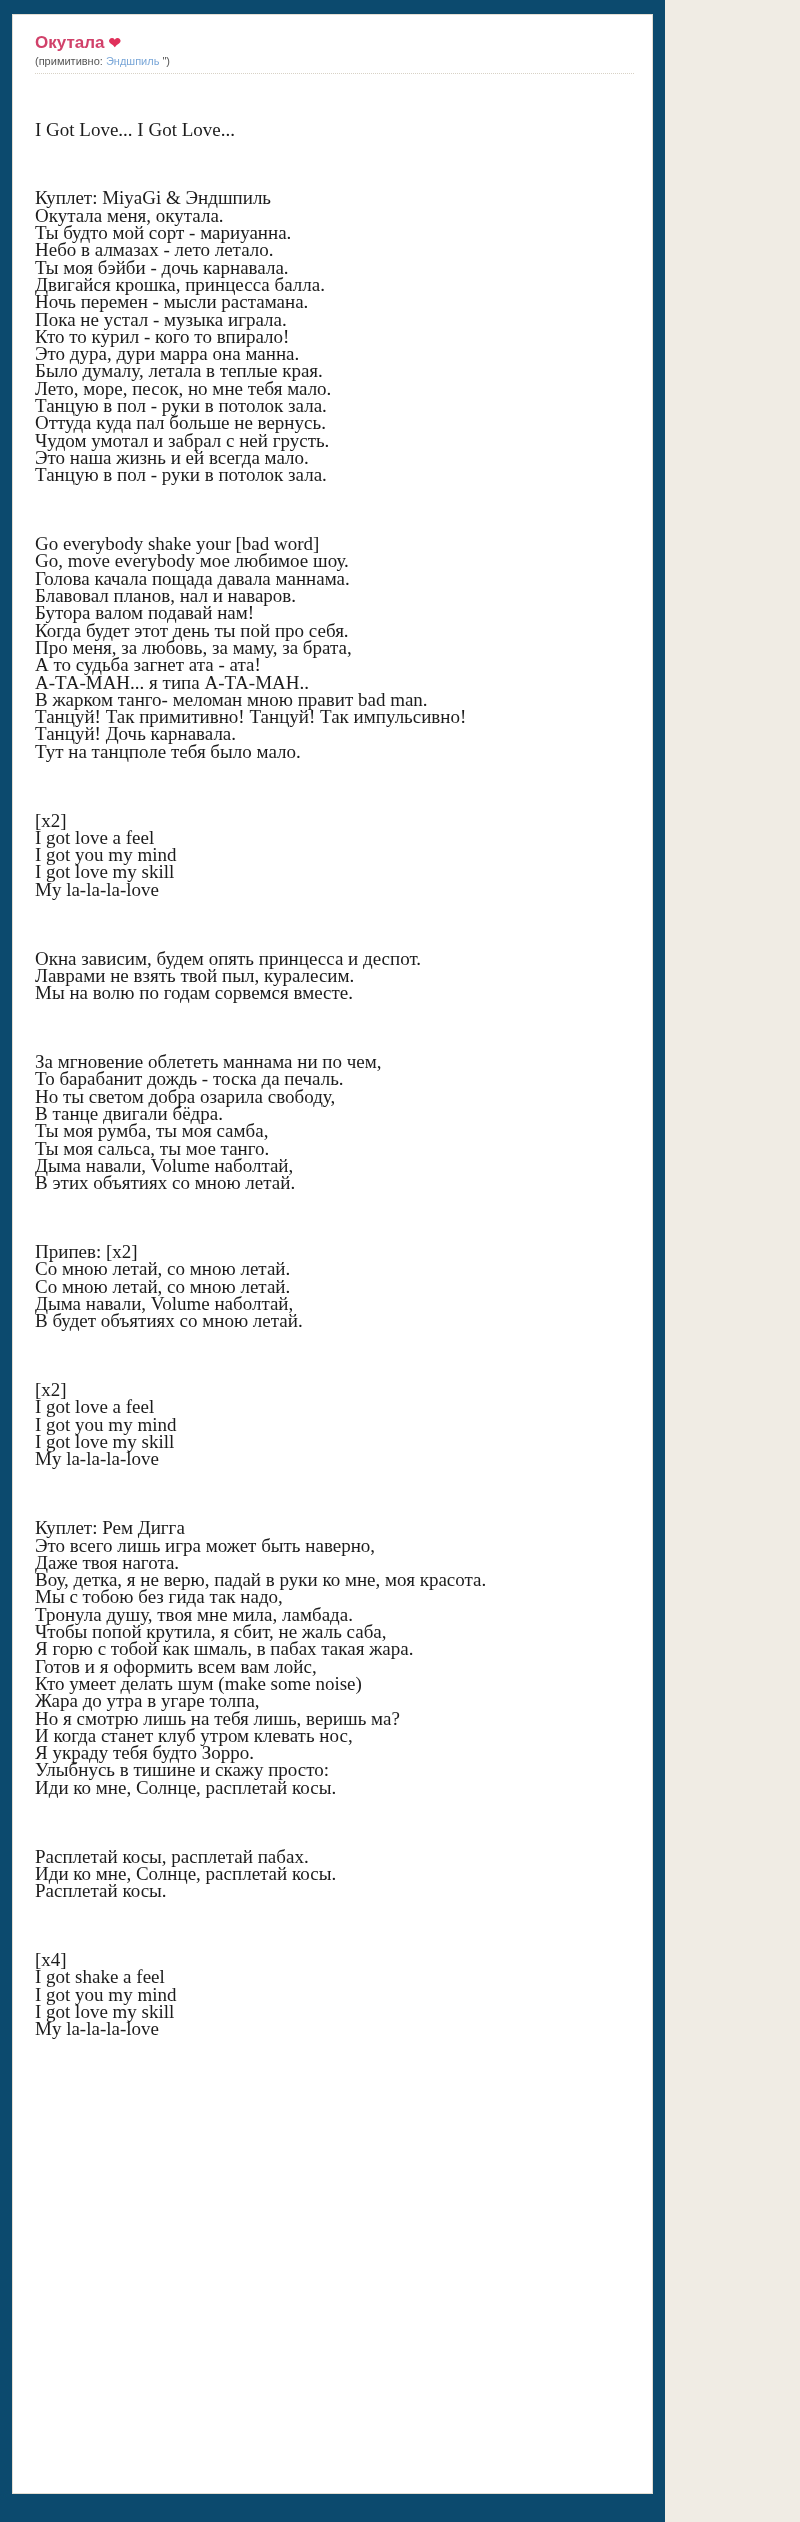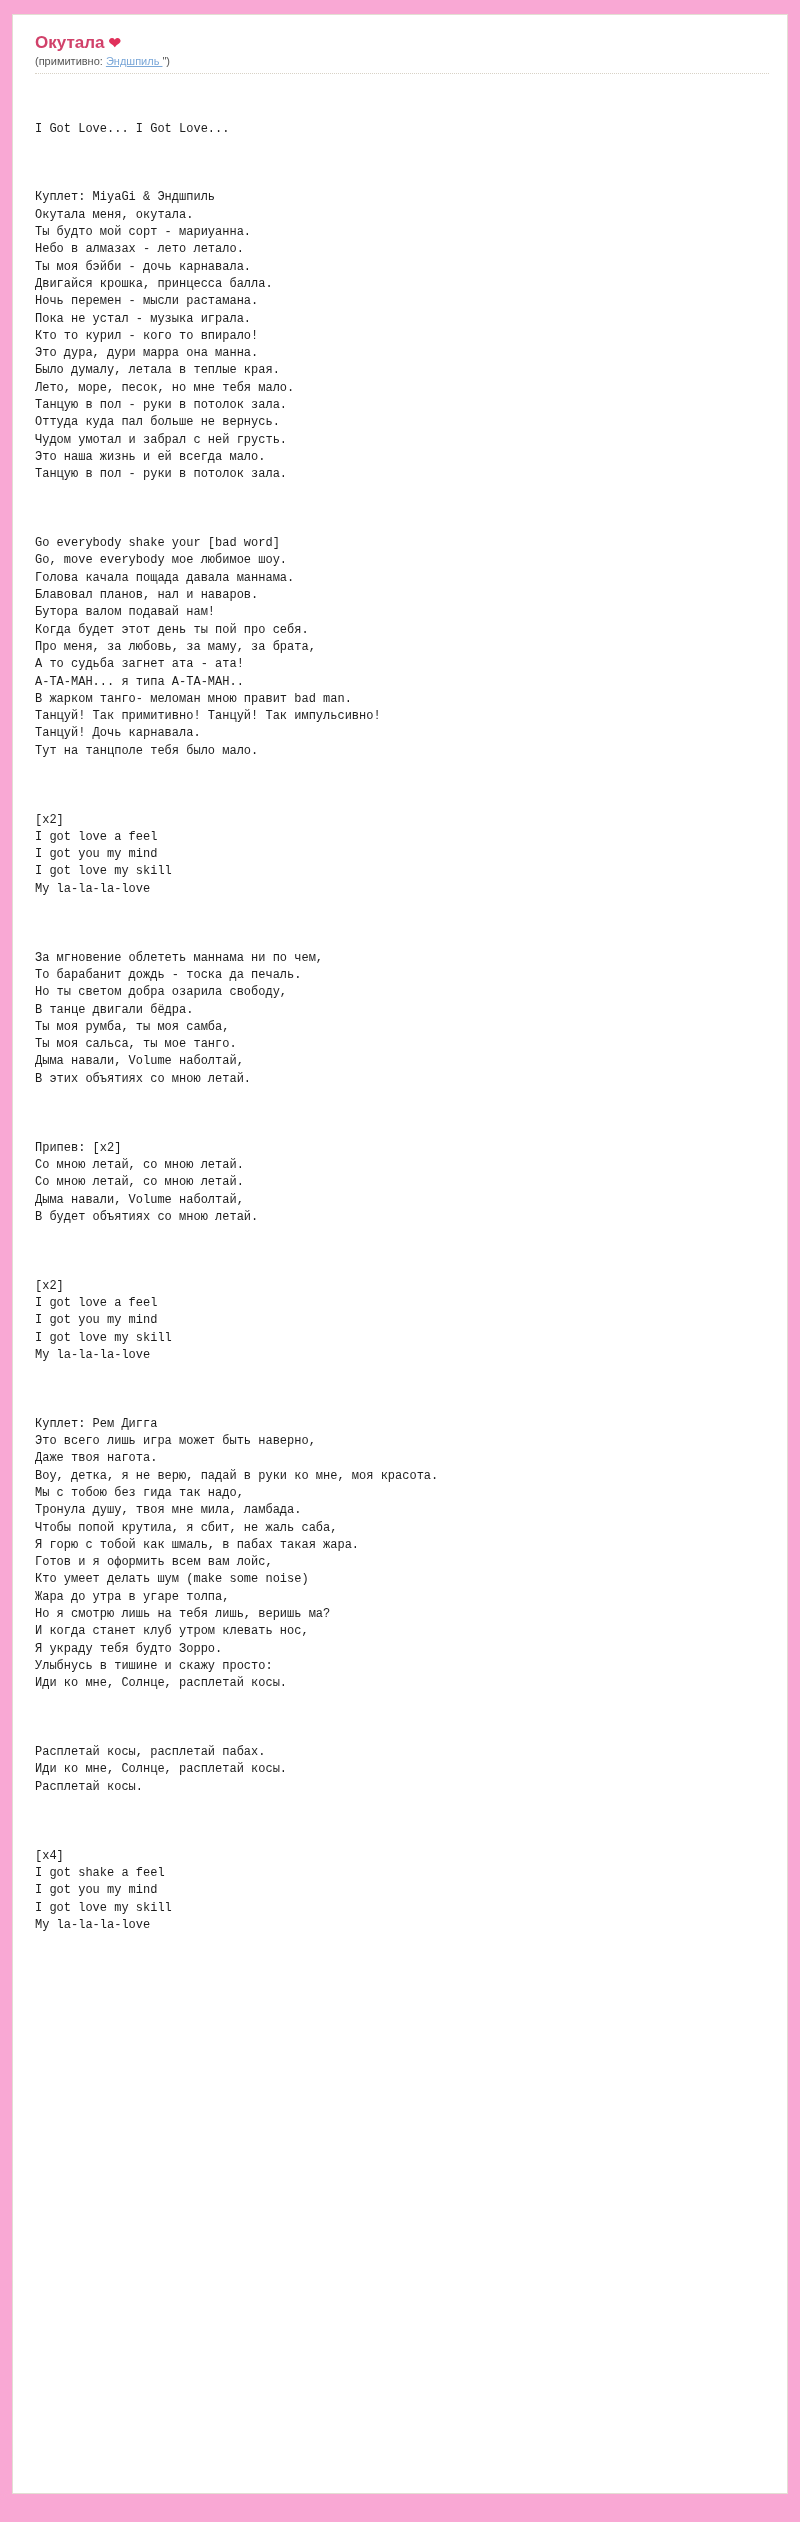--- a/index.html
+++ b/index.html
@@ -5,25 +5,25 @@
   html, body {
     margin: 0;
     padding: 0;
   }
   body {
     width: 800px;
     background: #f0ece4;
     font-family: "Liberation Sans", sans-serif;
   }
   .page {
-    width: 800px;
+    width: 665px;
     min-height: 2522px;
     box-sizing: border-box;
     padding: 14px 12px 8px 12px;
-    background: #f9a8d4;
+    background: #0c4a6e;
   }
   .card {
     background: #ffffff;
     border: 1px solid #e3ded3;
     box-sizing: border-box;
     padding: 14px 18px 26px 22px;
     min-height: 2480px;
   }
   .song-title {
     font-size: 17px;
@@ -38,30 +38,29 @@
   }
   .performer-line {
     font-size: 11px;
     color: #555555;
     margin: 0 0 2px 0;
     padding-bottom: 6px;
     border-bottom: 1px dotted #d8d2c6;
   }
   .performer-link {
     color: #7aa7d8;
-    text-decoration: underline;
     cursor: pointer;
   }
   .lyrics {
     margin-top: 12px;
-    font-size: 12px;
+    font-size: 19px;
     line-height: 17.3px;
     color: #1c1c1c;
     white-space: pre-wrap;
-    font-family: Liberation Mono, monospace;
+    font-family: Liberation Serif, serif;
   }
   .stanza {
     margin: 0 0 17px 0;
     white-space: pre-wrap;
   }
 </style>
 </head>
 <body>
 
 <div class="page">
@@ -101,20 +100,23 @@
 А-ТА-МАН... я типа А-ТА-МАН..
 В жарком танго- меломан мною правит bad man.
 Танцуй! Так примитивно! Танцуй! Так импульсивно!
 Танцуй! Дочь карнавала.
 Тут на танцполе тебя было мало.</p>
       <p class="stanza">[x2]
 I got love a feel
 I got you my mind
 I got love my skill
 My la-la-la-love</p>
+      <p class="stanza">Окна зависим, будем опять принцесса и деспот.
+Лаврами не взять твой пыл, куралесим.
+Мы на волю по годам сорвемся вместе.</p>
       <p class="stanza">За мгновение облететь маннама ни по чем,
 То барабанит дождь - тоска да печаль.
 Но ты светом добра озарила свободу,
 В танце двигали бёдра.
 Ты моя румба, ты моя самба,
 Ты моя сальса, ты мое танго.
 Дыма навали, Volume наболтай,
 В этих объятиях со мною летай.</p>
       <p class="stanza">Припев: [x2]
 Со мною летай, со мною летай.

